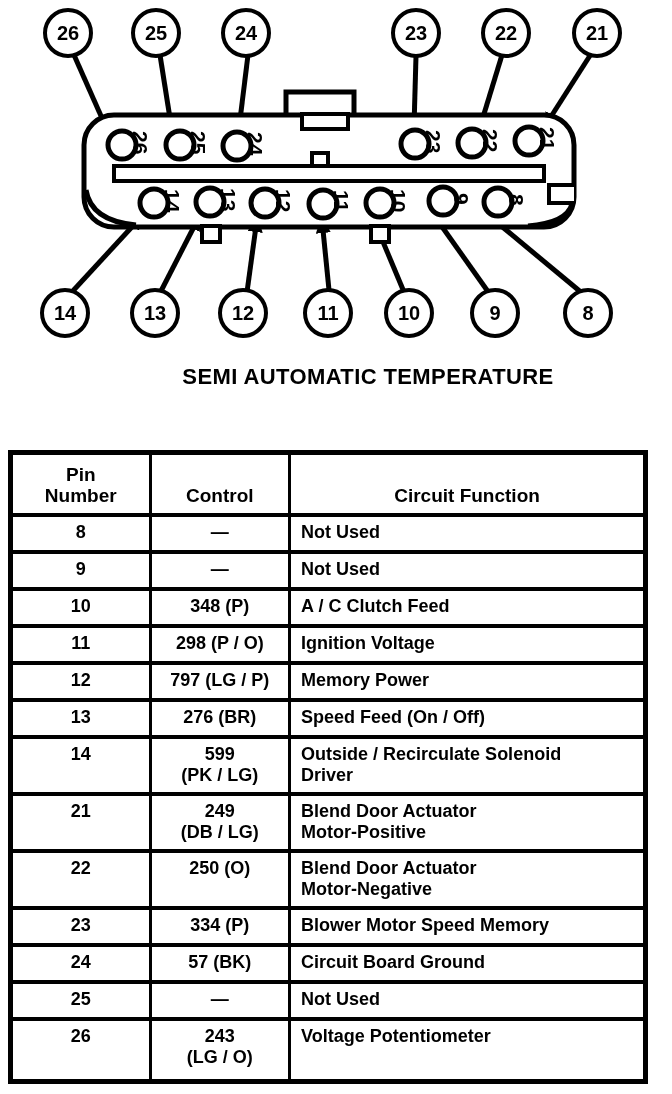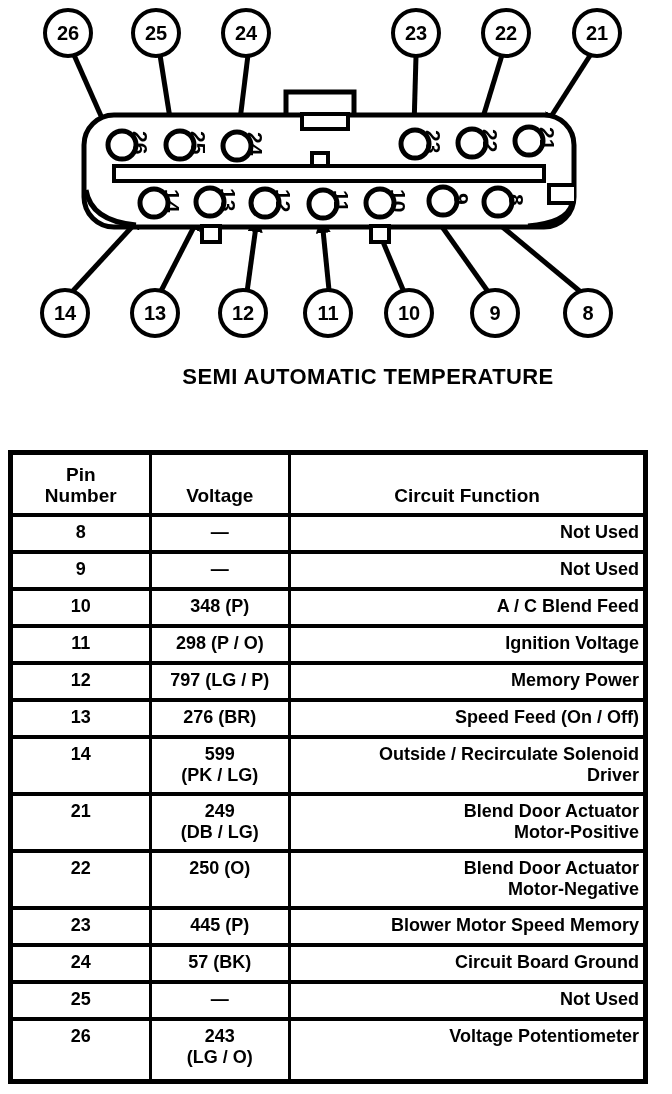--- a/index.html
+++ b/index.html
@@ -18,21 +18,21 @@
   .pinout th{font-size:19px;vertical-align:bottom;padding:4px 4px 7px 4px;
           text-align:center;white-space:pre-line;line-height:21px;}
   .pinout td{font-size:18px;vertical-align:top;padding:5px 4px 3px 4px;
           line-height:21px;white-space:pre-line;}
   tr.hdr{height:62px;}
   tr.r1{height:37px;}
   tr.r2{height:57px;}
   tr.r3{height:63px;}
   col.c-pin{width:138px;} col.c-cir{width:138px;} col.c-fun{width:352px;}
   td.cell-pin,td.cell-circuit{text-align:center;}
-  td.cell-function{text-align:right;padding-left:10px;}
+  td.cell-function{text-align:left;padding-left:10px;}
 </style>
 </head>
 <body>
 
 <div class="page">
 
   <svg class="diagram" width="672" height="362" viewBox="0 0 672 362">
     <defs>
       <marker id="ah" markerUnits="userSpaceOnUse" markerWidth="17" markerHeight="15" refX="13" refY="7.5" orient="auto">
         <path d="M0,0 L17,7.5 L0,15 Z" fill="#000"></path>
@@ -170,39 +170,39 @@
   <table class="pinout">
     <colgroup>
         <col class="c-pin">
         <col class="c-cir">
         <col class="c-fun">
       </colgroup>
     <thead>
       <tr class="hdr">
         <th>Pin
 Number</th>
-        <th>Voltage</th>
+        <th>Control</th>
         <th>Circuit Function</th>
       </tr>
     </thead>
     <tbody>
       <tr class="r1">
         <td class="cell-pin">8</td>
         <td class="cell-circuit">—</td>
         <td class="cell-function">Not Used</td>
       </tr>
       <tr class="r1">
         <td class="cell-pin">9</td>
         <td class="cell-circuit">—</td>
         <td class="cell-function">Not Used</td>
       </tr>
       <tr class="r1">
         <td class="cell-pin">10</td>
         <td class="cell-circuit">348 (P)</td>
-        <td class="cell-function">A / C Blend Feed</td>
+        <td class="cell-function">A / C Clutch Feed</td>
       </tr>
       <tr class="r1">
         <td class="cell-pin">11</td>
         <td class="cell-circuit">298 (P / O)</td>
         <td class="cell-function">Ignition Voltage</td>
       </tr>
       <tr class="r1">
         <td class="cell-pin">12</td>
         <td class="cell-circuit">797 (LG / P)</td>
         <td class="cell-function">Memory Power</td>
@@ -227,21 +227,21 @@
 Motor-Positive</td>
       </tr>
       <tr class="r2">
         <td class="cell-pin">22</td>
         <td class="cell-circuit">250 (O)</td>
         <td class="cell-function">Blend Door Actuator
 Motor-Negative</td>
       </tr>
       <tr class="r1">
         <td class="cell-pin">23</td>
-        <td class="cell-circuit">445 (P)</td>
+        <td class="cell-circuit">334 (P)</td>
         <td class="cell-function">Blower Motor Speed Memory</td>
       </tr>
       <tr class="r1">
         <td class="cell-pin">24</td>
         <td class="cell-circuit">57 (BK)</td>
         <td class="cell-function">Circuit Board Ground</td>
       </tr>
       <tr class="r1">
         <td class="cell-pin">25</td>
         <td class="cell-circuit">—</td>

